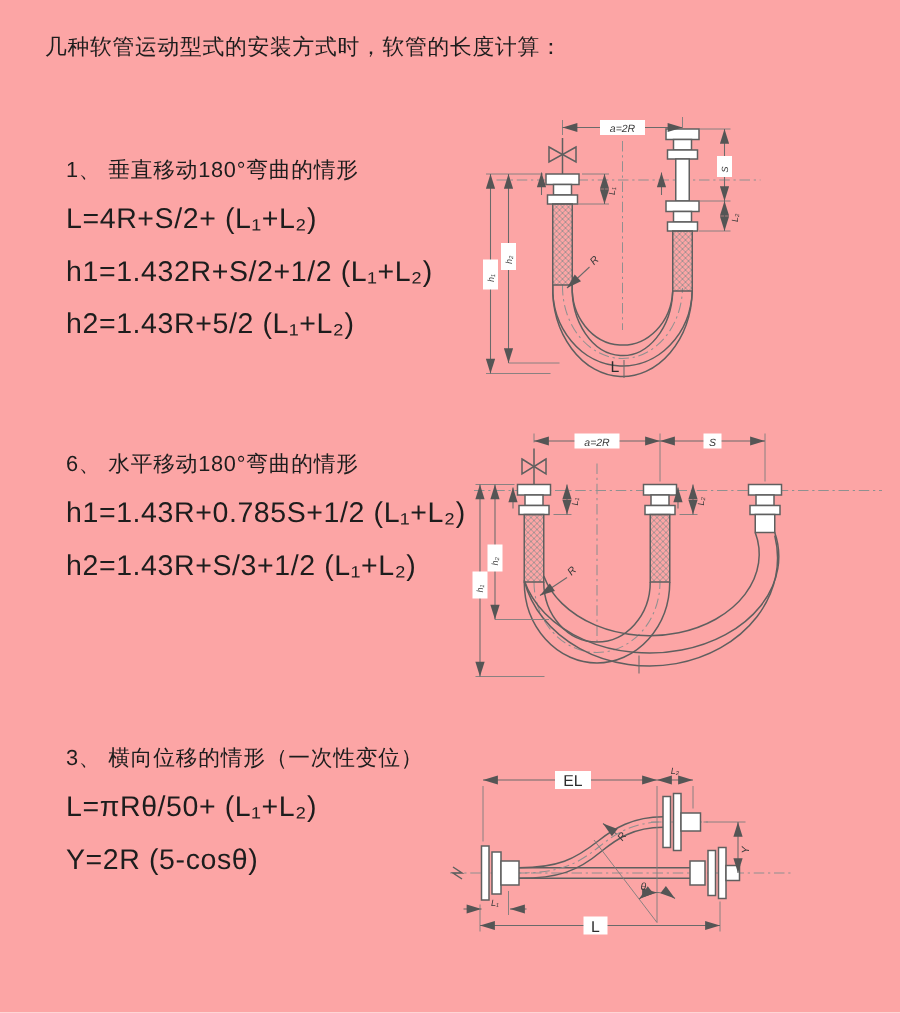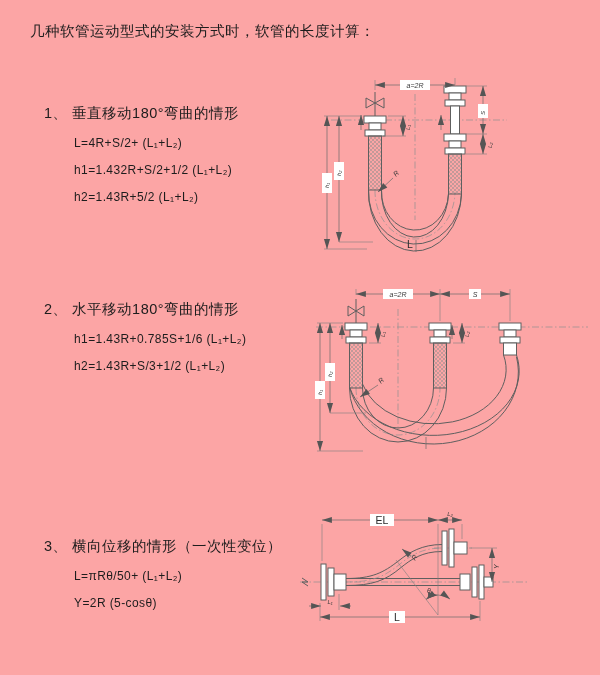--- a/index.html
+++ b/index.html
@@ -1,21 +1,21 @@
 <!DOCTYPE html>
 <html><head>
 <meta charset="utf-8">
 <style>
   html,body{margin:0;padding:0;background:#fff;}
   .page{position:relative;width:600px;height:675px;background:#fca5a5;overflow:hidden;
         font-family:"Liberation Sans","DejaVu Sans",sans-serif;color:#222;}
   .title{position:absolute;left:30px;top:22px;font-size:14.5px;letter-spacing:0.5px;color:#1d1d1d;}
   .section{position:absolute;}
   .heading{font-size:14.5px;letter-spacing:0.5px;color:#1d1d1d;white-space:nowrap;}
-  .formula{margin-left:30px;margin-top:13px;font-size:12px;letter-spacing:0.4px;color:#1d1d1d;white-space:nowrap;}
+  .formula{margin-top:13px;font-size:19px;letter-spacing:0.4px;color:#1d1d1d;white-space:nowrap;}
   .diag{position:absolute;}
   .diag svg{display:block;width:100%;height:100%;}
   
   .ln{stroke:#5f5f5f;stroke-width:1;fill:none;}
   .fr{fill:#ffffff;stroke:#5f5f5f;stroke-width:1;}
   .braid{fill:url(#braidpat);stroke:#5f5f5f;stroke-width:1;}
   .cl{stroke:#909090;stroke-width:0.7;fill:none;stroke-dasharray:7 2.5 1.5 2.5;}
   .dim{stroke:#6a6a6a;stroke-width:0.7;fill:none;}
   .ext{stroke:#7d7d7d;stroke-width:0.6;fill:none;}
   .patch{fill:#ffffff;stroke:none;}
@@ -42,26 +42,26 @@
   <div class="title">几种软管运动型式的安装方式时，软管的长度计算：</div>
 
   <div class="section" style="left:44px;top:104px;">
     <div class="heading">1、 垂直移动180°弯曲的情形</div>
     <div class="formula">L=4R+S/2+ (L₁+L₂)</div>
     <div class="formula">h1=1.432R+S/2+1/2 (L₁+L₂)</div>
     <div class="formula">h2=1.43R+5/2 (L₁+L₂)</div>
   </div>
 
   <div class="section" style="left:44px;top:300px;">
-    <div class="heading">2、 水平移动180°弯曲的情形</div>
-    <div class="formula">h1=1.43R+0.785S+1/6 (L₁+L₂)</div>
+    <div class="heading">6、 水平移动180°弯曲的情形</div>
+    <div class="formula">h1=1.43R+0.785S+1/2 (L₁+L₂)</div>
     <div class="formula">h2=1.43R+S/3+1/2 (L₁+L₂)</div>
   </div>
 
-  <div class="section" style="left:44px;top:537px;">
+  <div class="section" style="left:44px;top:496px;">
     <div class="heading">3、 横向位移的情形（一次性变位）</div>
     <div class="formula">L=πRθ/50+ (L₁+L₂)</div>
     <div class="formula">Y=2R (5-cosθ)</div>
   </div>
 
   <div class="diag" style="left:315px;top:70px;width:275px;height:195px;">
     <svg viewBox="0 0 275 195">
 
       <path class="cl" d="M100,24 V150"></path>
       <path class="cl" d="M16,50 H192"></path>

